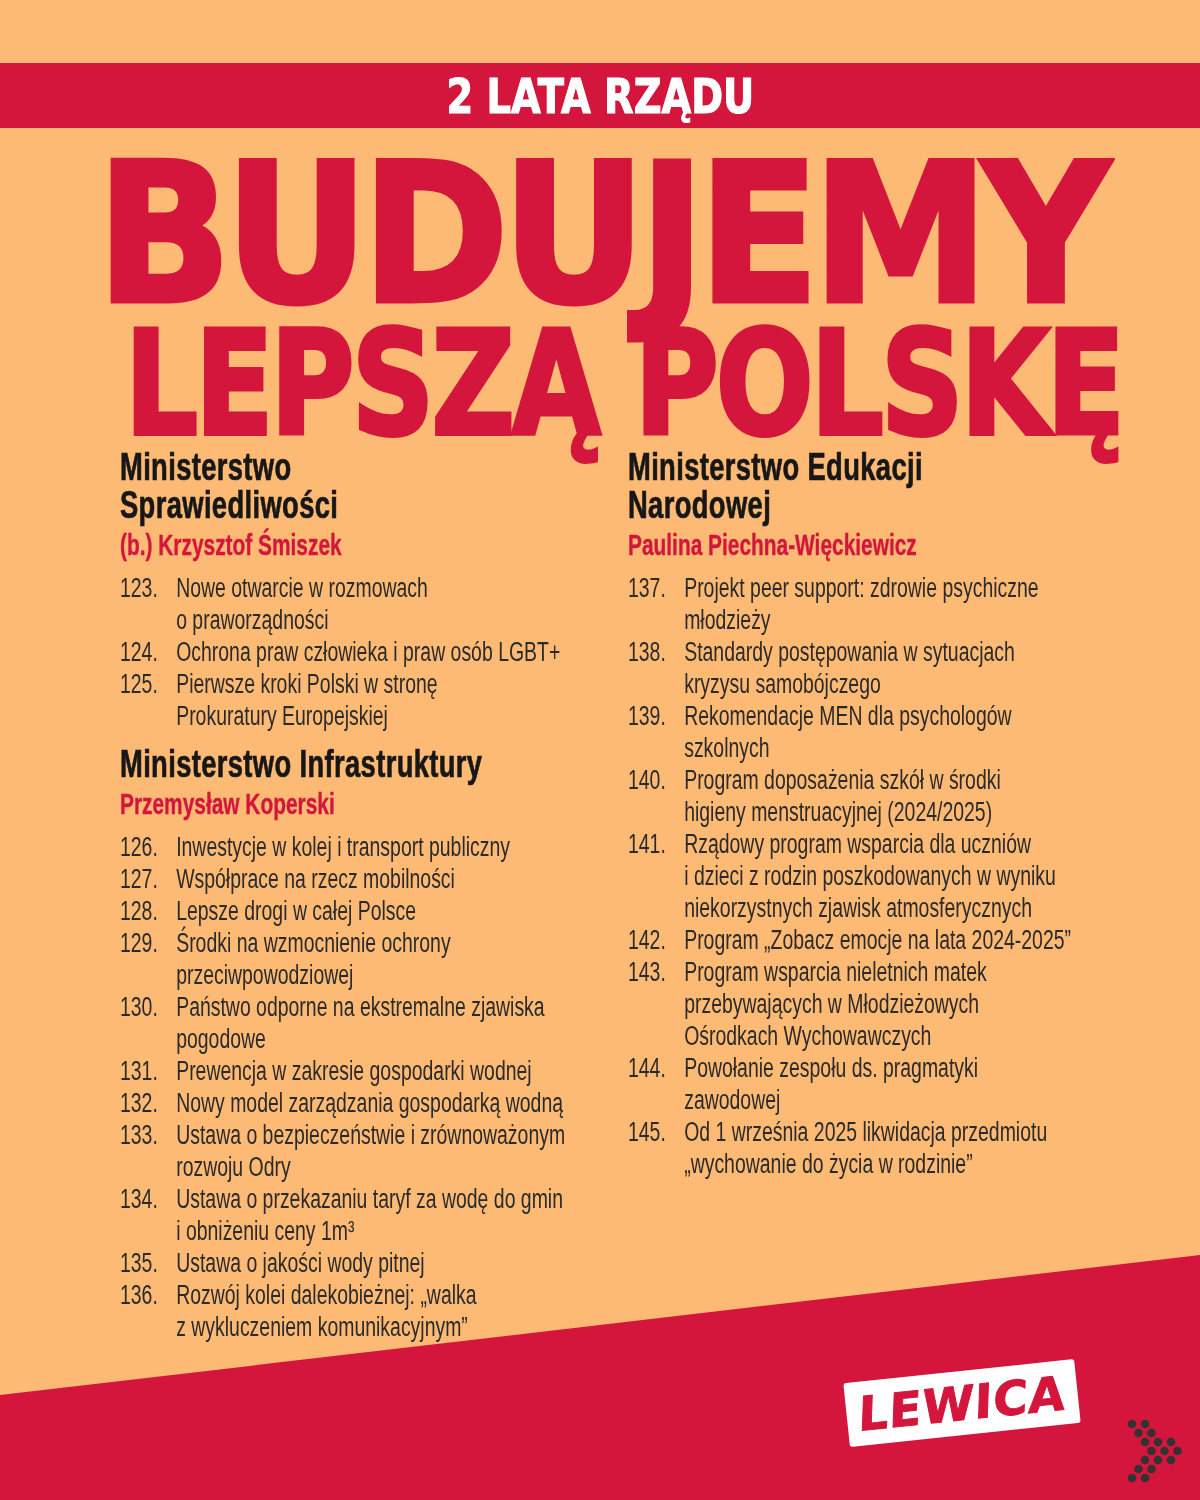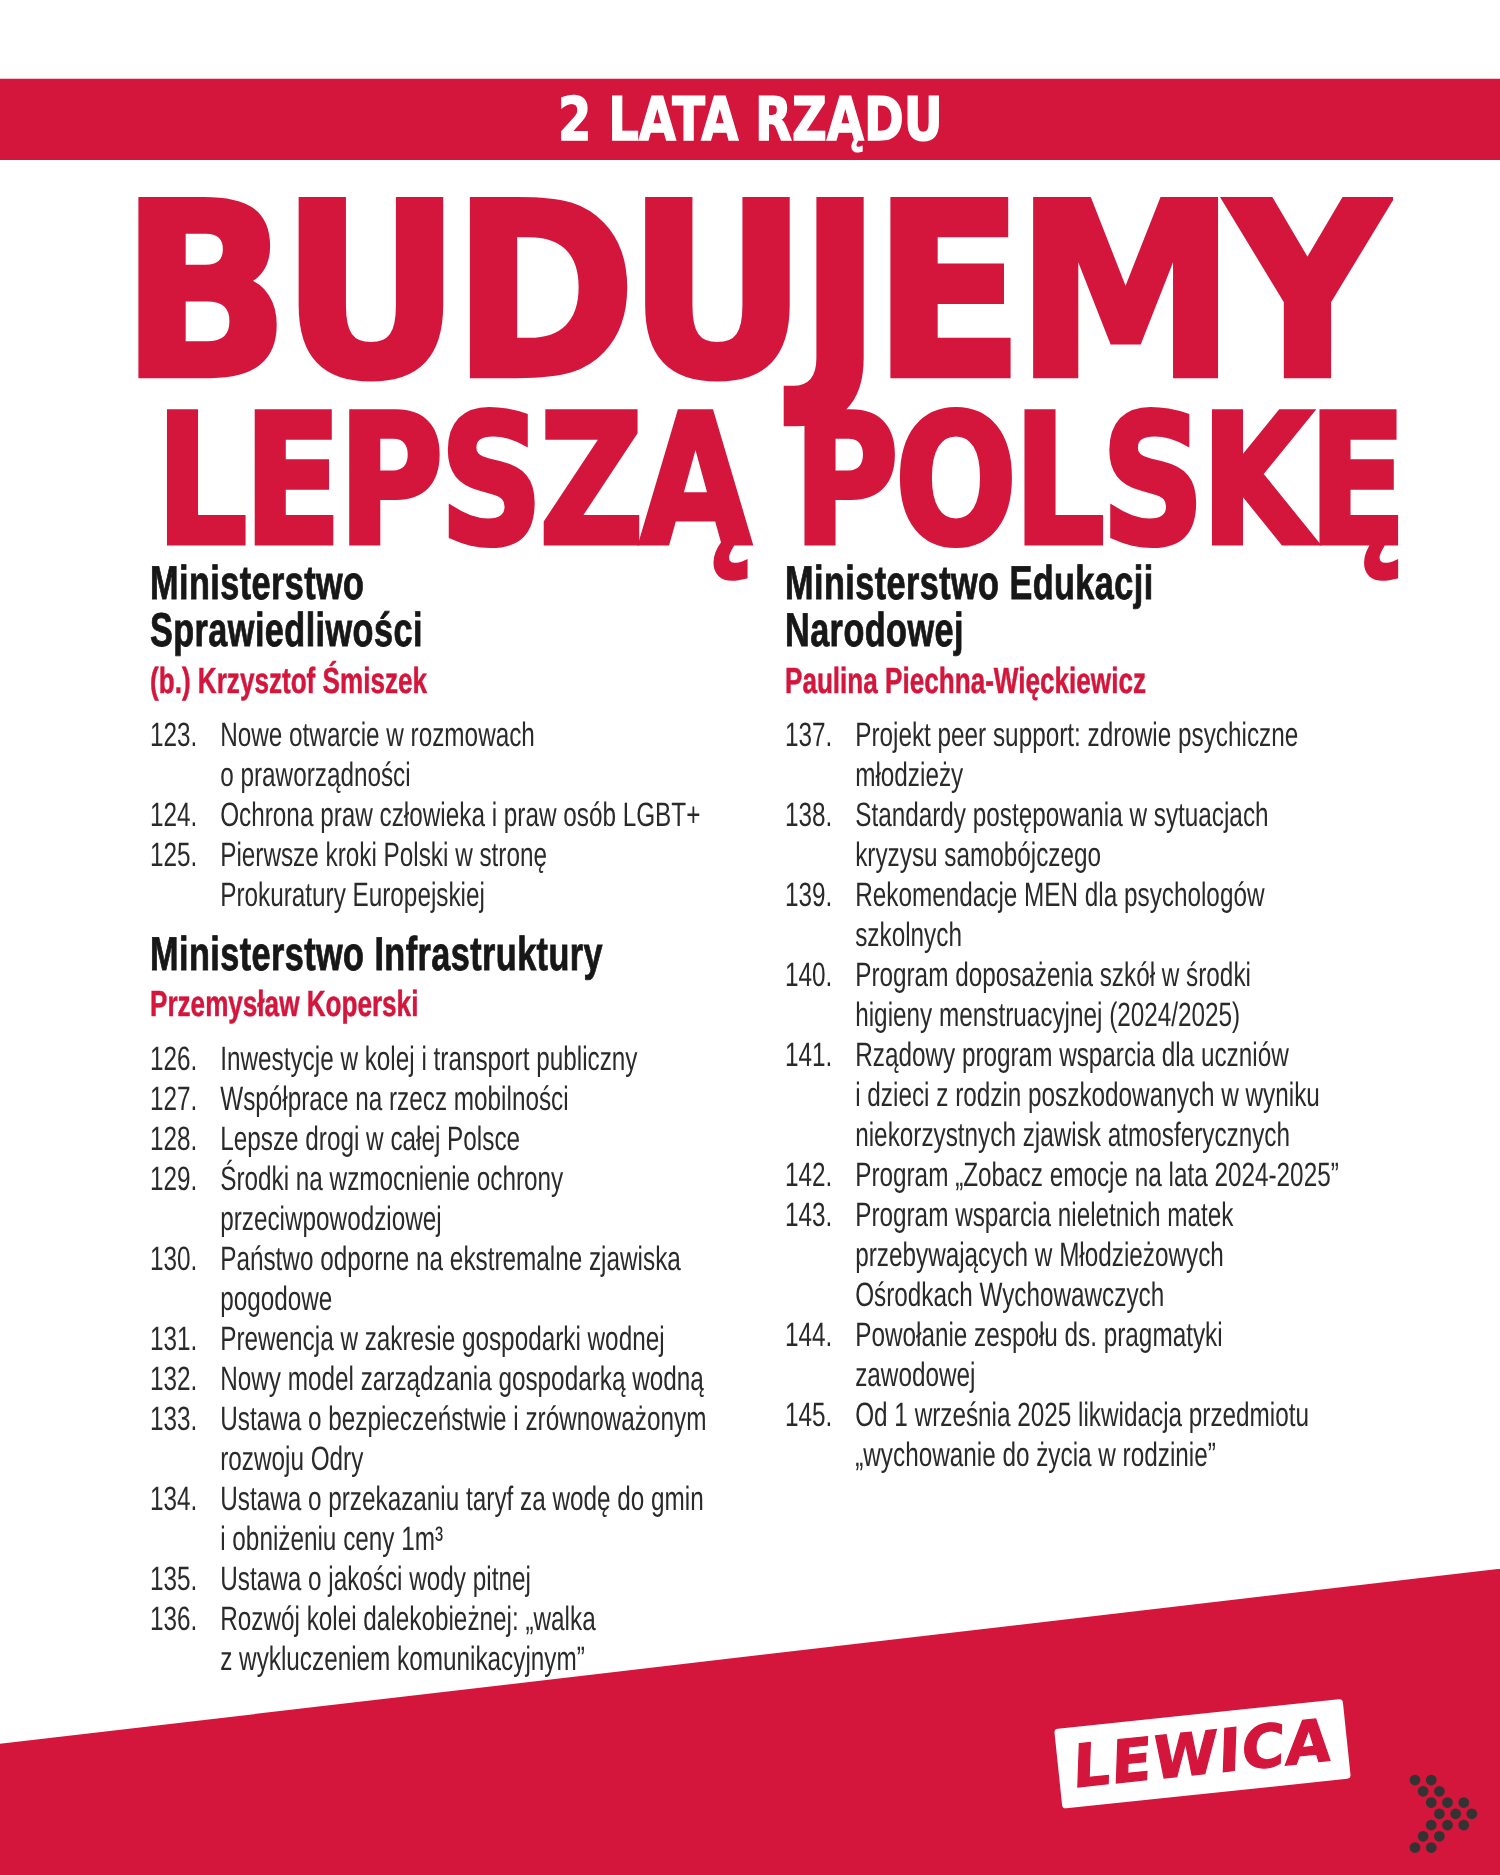--- a/index.html
+++ b/index.html
@@ -1,21 +1,21 @@
 <!DOCTYPE html>
 <html lang="pl"><head>
 <meta charset="utf-8">
 <style>
   * { margin:0; padding:0; box-sizing:border-box; }
   html,body { background:#e9eaec; }
   .page {
     position:relative;
     width:1200px; height:1500px;
     margin:0 auto;
-    background:#ffffff;
+    background:#fdba74;
     overflow:hidden;
     font-family:"Liberation Sans","DejaVu Sans",sans-serif;
   }
 
   
   .top-bar {
     position:absolute; left:0; top:63px; width:1200px; height:65px;
     background:#d4163c;
     display:flex; align-items:center; justify-content:center;
   }

